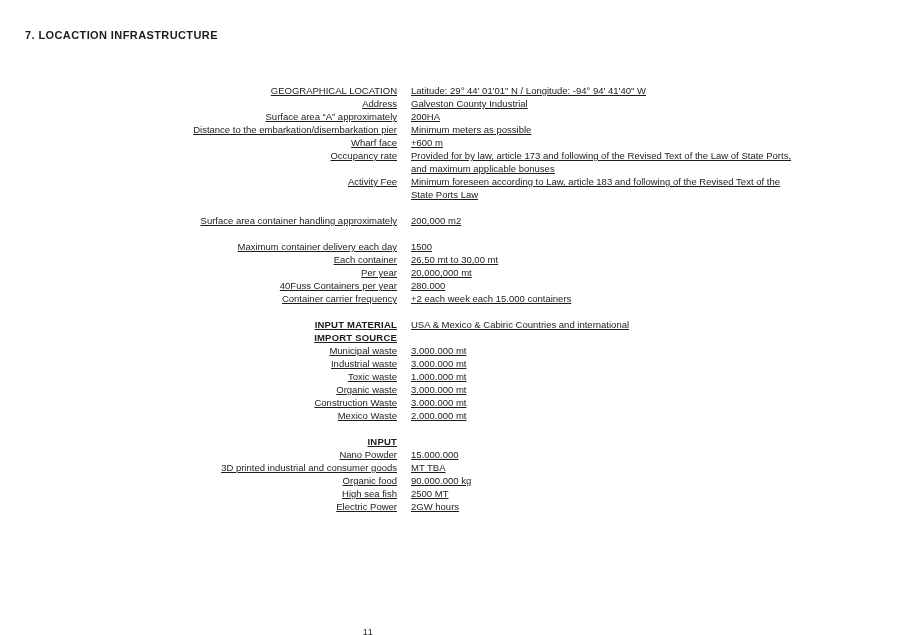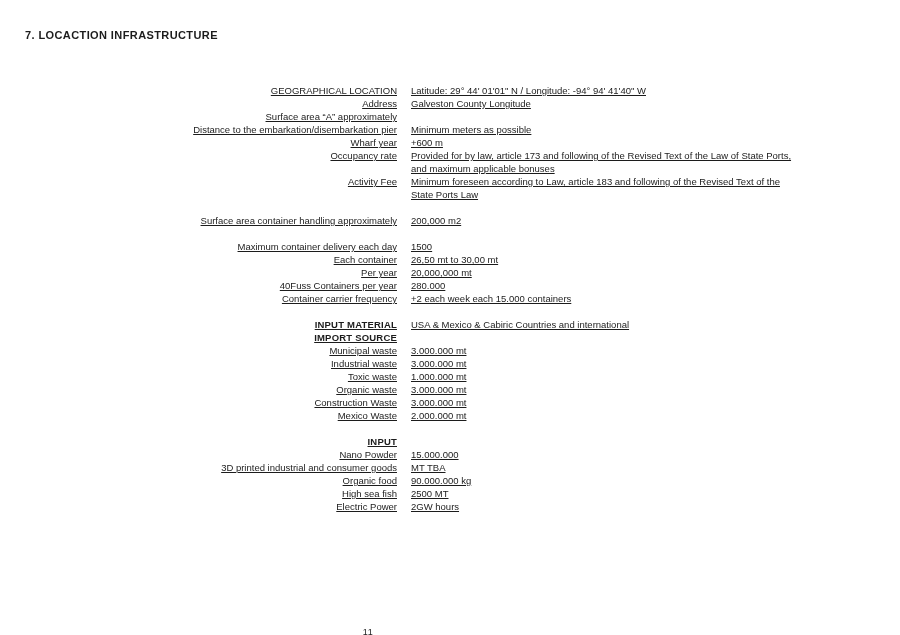--- a/index.html
+++ b/index.html
@@ -78,31 +78,32 @@
   <div class="page-title">7. LOCACTION INFRASTRUCTURE</div>
 
   <div class="content">
       <div class="section">
         <div class="row">
           <div class="label">GEOGRAPHICAL LOCATION</div>
           <div class="value">Latitude: 29° 44' 01'01" N / Longitude: -94° 94' 41'40" W</div>
         </div>
         <div class="row">
           <div class="label">Address</div>
-          <div class="value">Galveston County Longitude</div>
+          <div class="value">Galveston County Industrial</div>
         </div>
         <div class="row">
           <div class="label">Surface area “A” approximately</div>
+          <div class="value">200HA</div>
         </div>
         <div class="row">
           <div class="label">Distance to the embarkation/disembarkation pier</div>
           <div class="value">Minimum meters as possible</div>
         </div>
         <div class="row">
-          <div class="label">Wharf year</div>
+          <div class="label">Wharf face</div>
           <div class="value">+600 m</div>
         </div>
         <div class="row">
           <div class="label">Occupancy rate</div>
           <div class="value">Provided for by law, article 173 and following of the Revised Text of the Law of State Ports, and maximum applicable bonuses</div>
         </div>
         <div class="row">
           <div class="label">Activity Fee</div>
           <div class="value">Minimum foreseen according to Law, article 183 and following of the Revised Text of the State Ports Law</div>
         </div>

